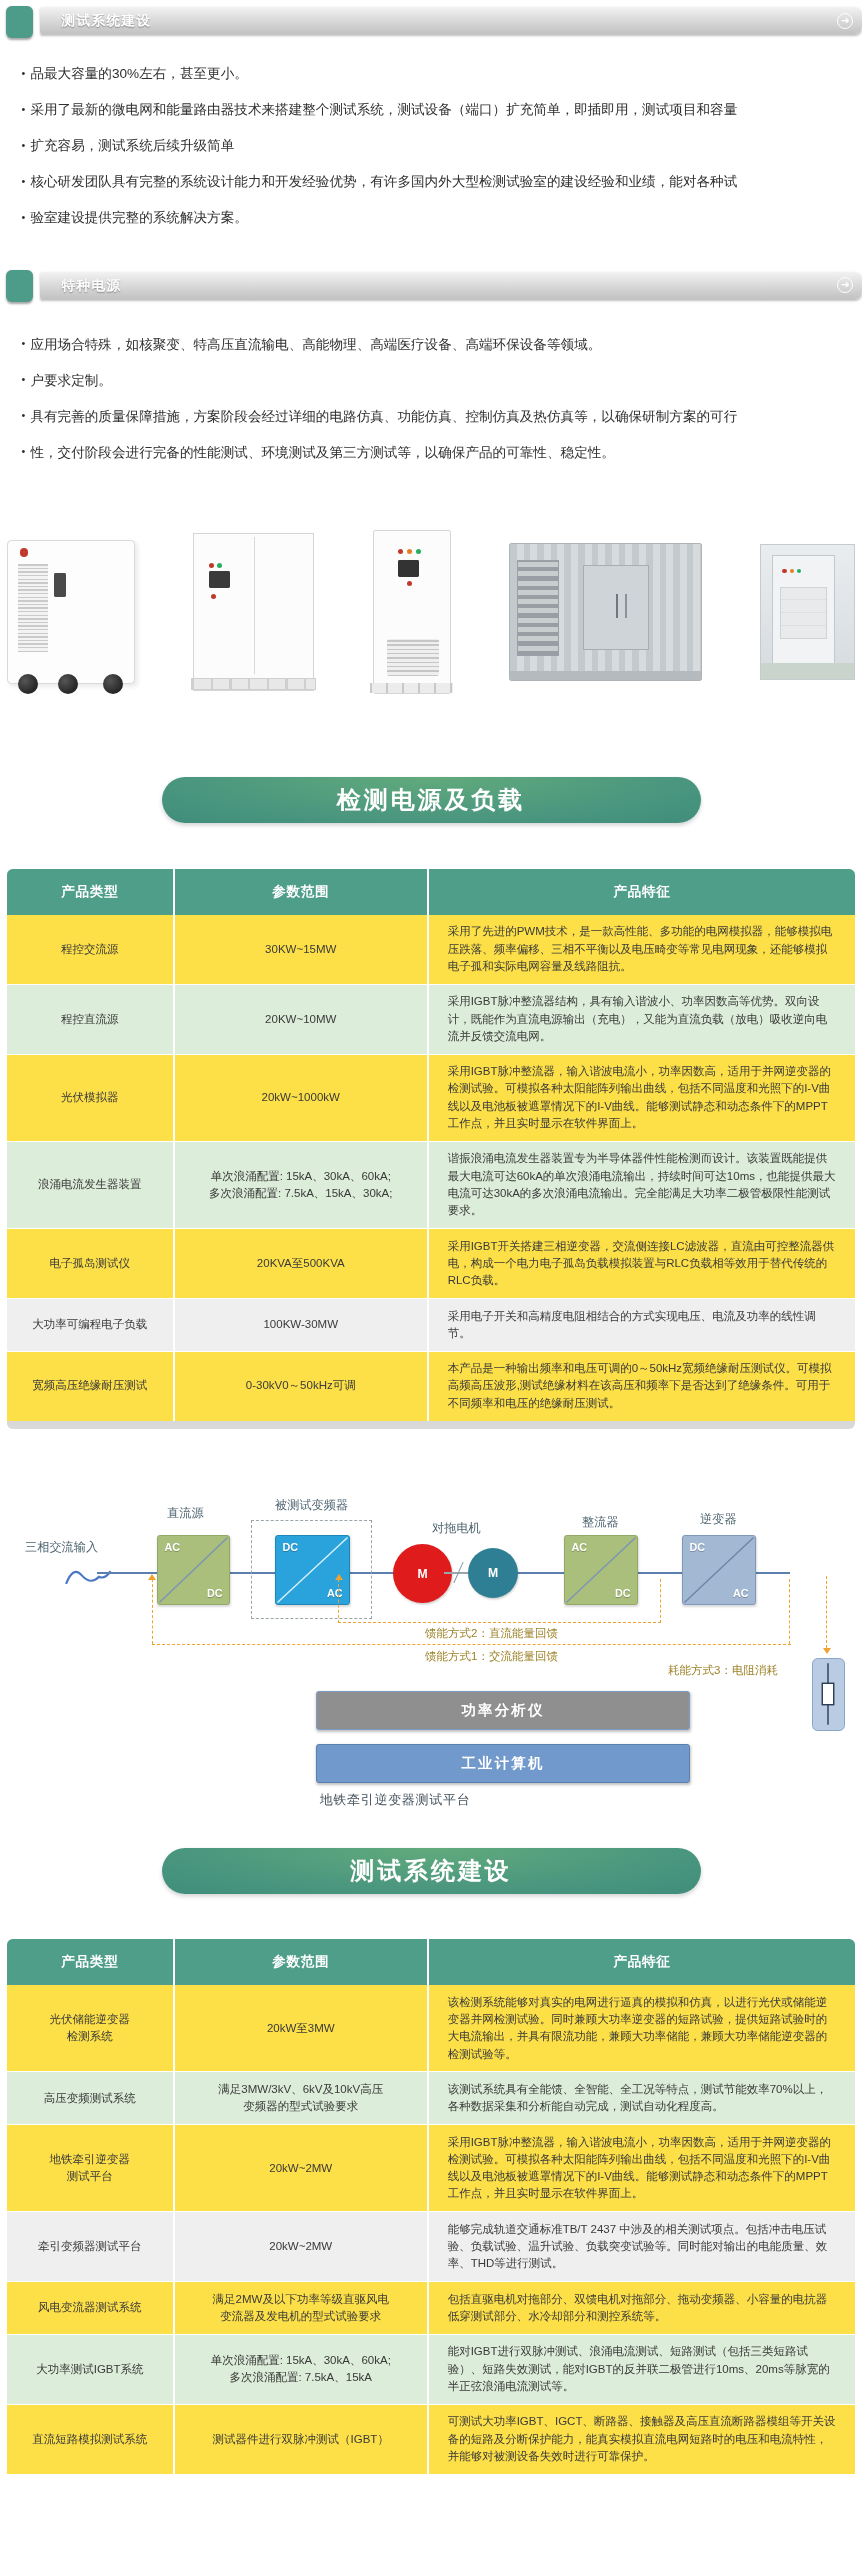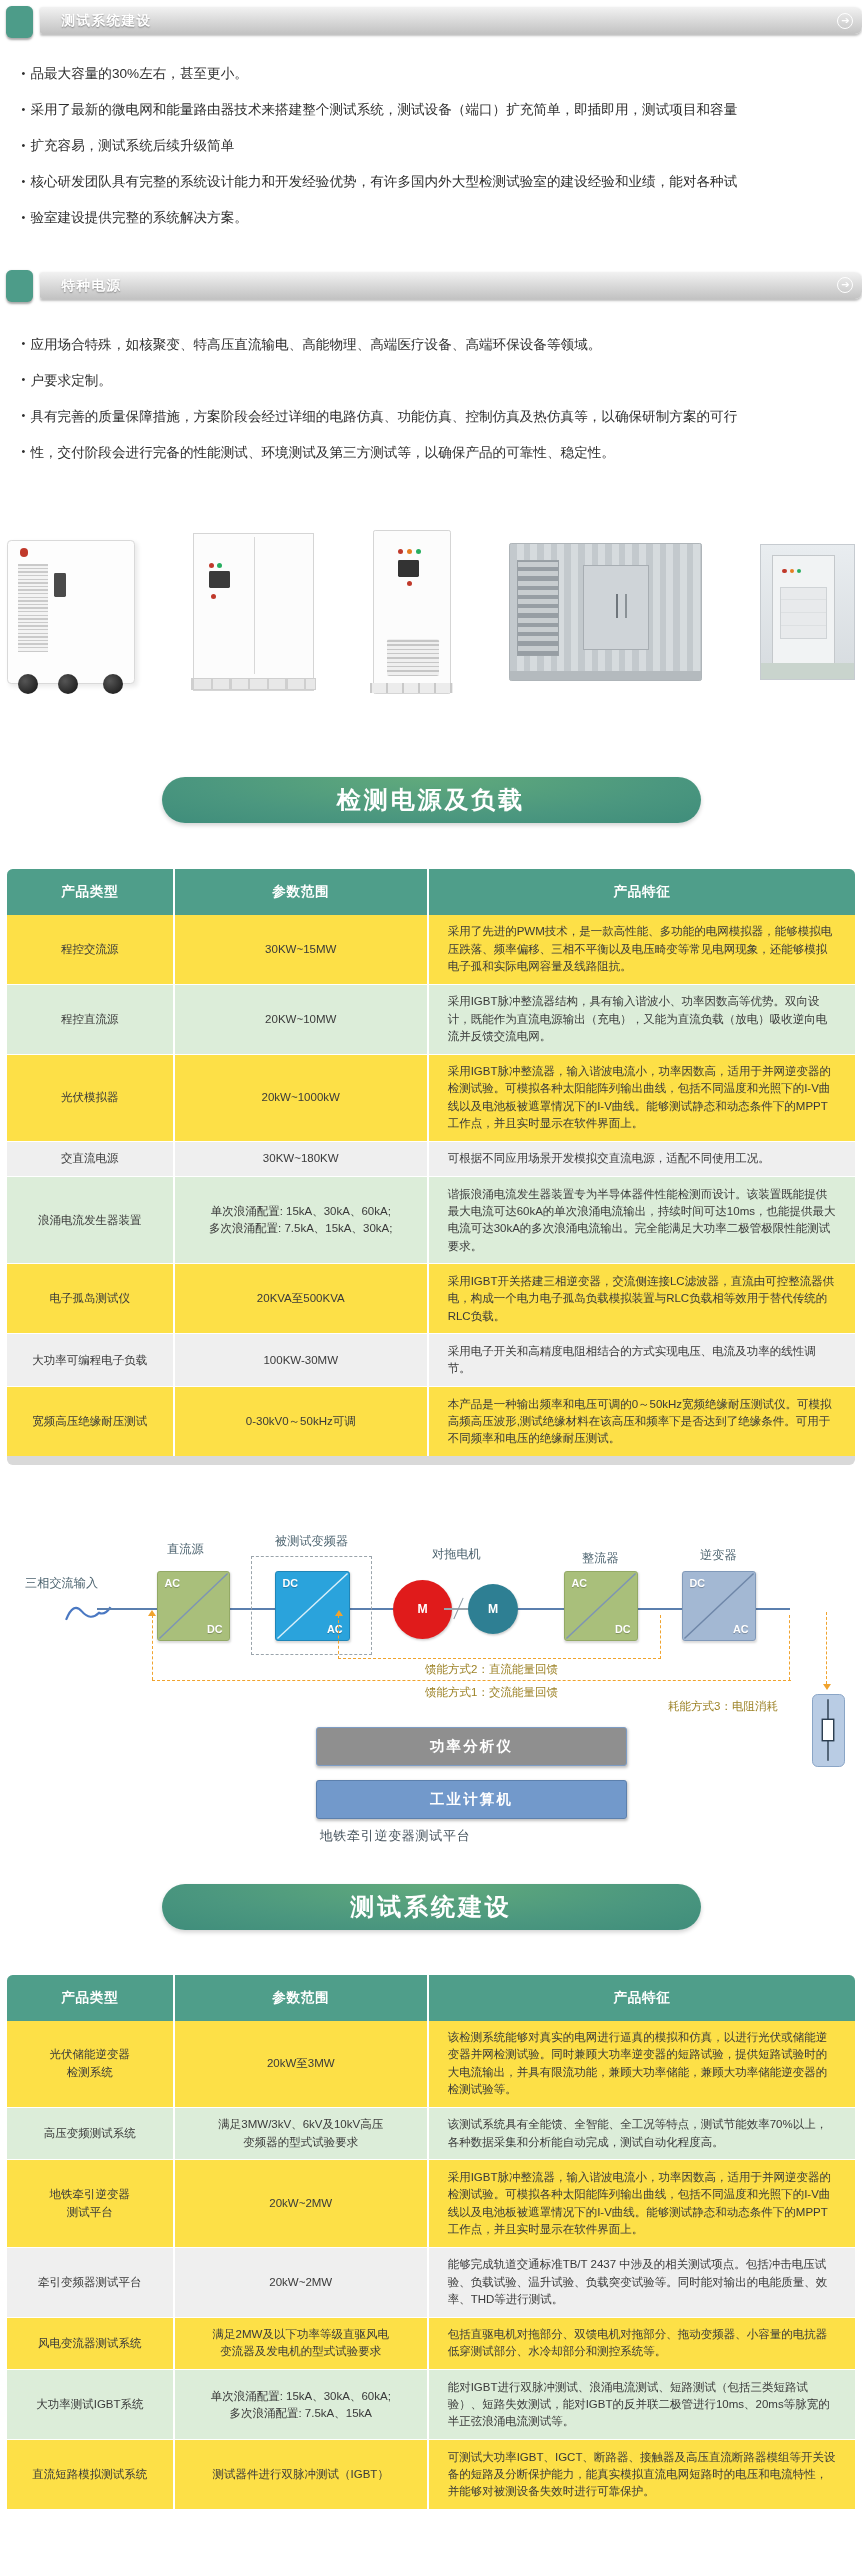--- a/index.html
+++ b/index.html
@@ -126,21 +126,21 @@
            transform:rotate(24deg); }
   .odash-h { position:absolute; border-top:1.4px dashed #f0a32e; }
   .odash-v { position:absolute; border-left:1.4px dashed #f0a32e; }
   .oarr-up { position:absolute; width:0; height:0; border-left:4.3px solid transparent;
              border-right:4.3px solid transparent; border-bottom:6.5px solid #f0a32e; }
   .oarr-dn { position:absolute; width:0; height:0; border-left:4.3px solid transparent;
              border-right:4.3px solid transparent; border-top:6.5px solid #f0a32e; }
   .flabel { position:absolute; font-size:11.5px; color:#9c8226; white-space:nowrap; }
   .resistor { position:absolute; left:812px; top:203px; width:33px; height:73px;
               background:#b9cce4; border:1.4px solid #8aa5c6; border-radius:5.7px; }
-  .hbar { position:absolute; left:316px; width:311px; height:39px; border-radius:2.9px;
+  .hbar { position:absolute; left:316px; width:374px; height:39px; border-radius:2.9px;
           display:flex; align-items:center; justify-content:center; color:#fff;
           font-size:14.4px; font-weight:bold; letter-spacing:2.2px;
           box-shadow:0.7px 1.4px 2.9px rgba(0,0,0,.25); }
   .bar-gray { top:236px; background:#8f8f8f; border:1.4px solid #7d9cc4; }
   .bar-blue { top:289px; background:#7299cb; border:1.4px solid #5c80ad; }
   .dcaption { position:absolute; left:0; right:72px; top:336px; text-align:center;
               font-size:13px; color:#45525c; letter-spacing:0.7px; }
 </style>
 </head>
 <body>
@@ -249,25 +249,20 @@
           <td class="c2">20KW~10MW</td>
           <td class="c3">采用IGBT脉冲整流器结构，具有输入谐波小、功率因数高等优势。双向设计，既能作为直流电源输出（充电），又能为直流负载（放电）吸收逆向电流并反馈交流电网。</td>
         </tr>
 
         <tr class="tint-white">
           <td class="c1">光伏模拟器</td>
           <td class="c2">20kW~1000kW</td>
           <td class="c3">采用IGBT脉冲整流器，输入谐波电流小，功率因数高，适用于并网逆变器的检测试验。可模拟各种太阳能阵列输出曲线，包括不同温度和光照下的I-V曲线以及电池板被遮罩情况下的I-V曲线。能够测试静态和动态条件下的MPPT工作点，并且实时显示在软件界面上。</td>
         </tr>
 
-        <tr class="tint-gray">
-          <td class="c1">交直流电源</td>
-          <td class="c2">30KW~180KW</td>
-          <td class="c3">可根据不同应用场景开发模拟交直流电源，适配不同使用工况。</td>
-        </tr>
 
 
         <tr class="tint-green">
           <td class="c1">浪涌电流发生器装置</td>
           <td class="c2">单次浪涌配置: 15kA、30kA、60kA;
 多次浪涌配置: 7.5kA、15kA、30kA;</td>
           <td class="c3">谐振浪涌电流发生器装置专为半导体器件性能检测而设计。该装置既能提供最大电流可达60kA的单次浪涌电流输出，持续时间可达10ms，也能提供最大电流可达30kA的多次浪涌电流输出。完全能满足大功率二极管极限性能测试要求。</td>
         </tr>
 
         <tr class="tint-white">
@@ -293,21 +288,21 @@
 
   <div class="diagram">
     <span class="dlabel" style="left:25px; top:84px;">三相交流输入</span>
     <svg style="position:absolute; left:63px; top:106px;" width="52" height="33" viewBox="0 0 72 46">
       <path d="M4 32 Q 14 6, 26 20 T 50 22 Q 58 26, 66 14" fill="none" stroke="#4a78c2" stroke-width="3"></path>
     </svg>
     <div class="busline"></div>
 
     <span class="dlabel" style="left:167px; top:50px;">直流源</span>
     <span class="dlabel" style="left:275px; top:42px;">被测试变频器</span>
-    <span class="dlabel" style="left:432px; top:55px;">对拖电机</span>
+    <span class="dlabel" style="left:432px; top:65px;">对拖电机</span>
     <span class="dlabel" style="left:582px; top:59px;">整流器</span>
     <span class="dlabel" style="left:700px; top:56px;">逆变器</span>
 
     <div class="dashedbox"></div>
 
     <div class="blk blk-green" style="left:157px; top:80px;">
       <svg viewBox="0 0 100 96" preserveAspectRatio="none">
           <line x1="2" y1="94" x2="98" y2="2" stroke="#7d94b5" stroke-width="2"></line>
         </svg>
       <span class="tl">AC</span>

